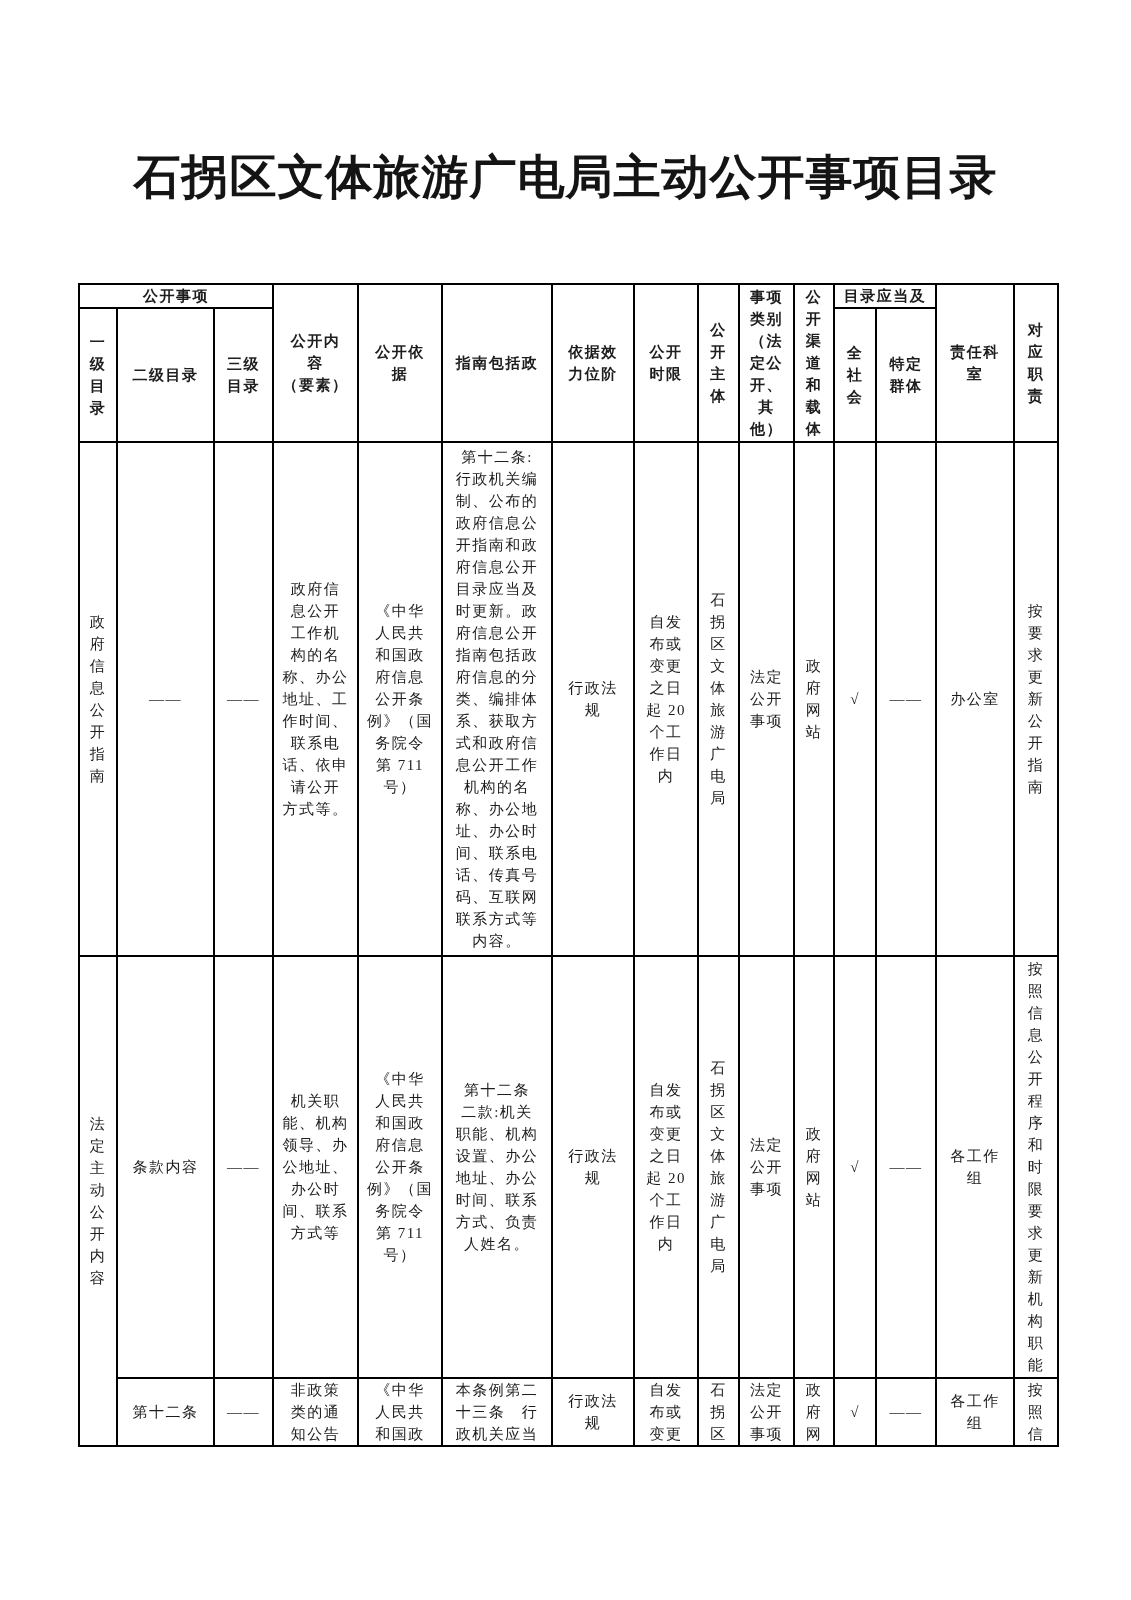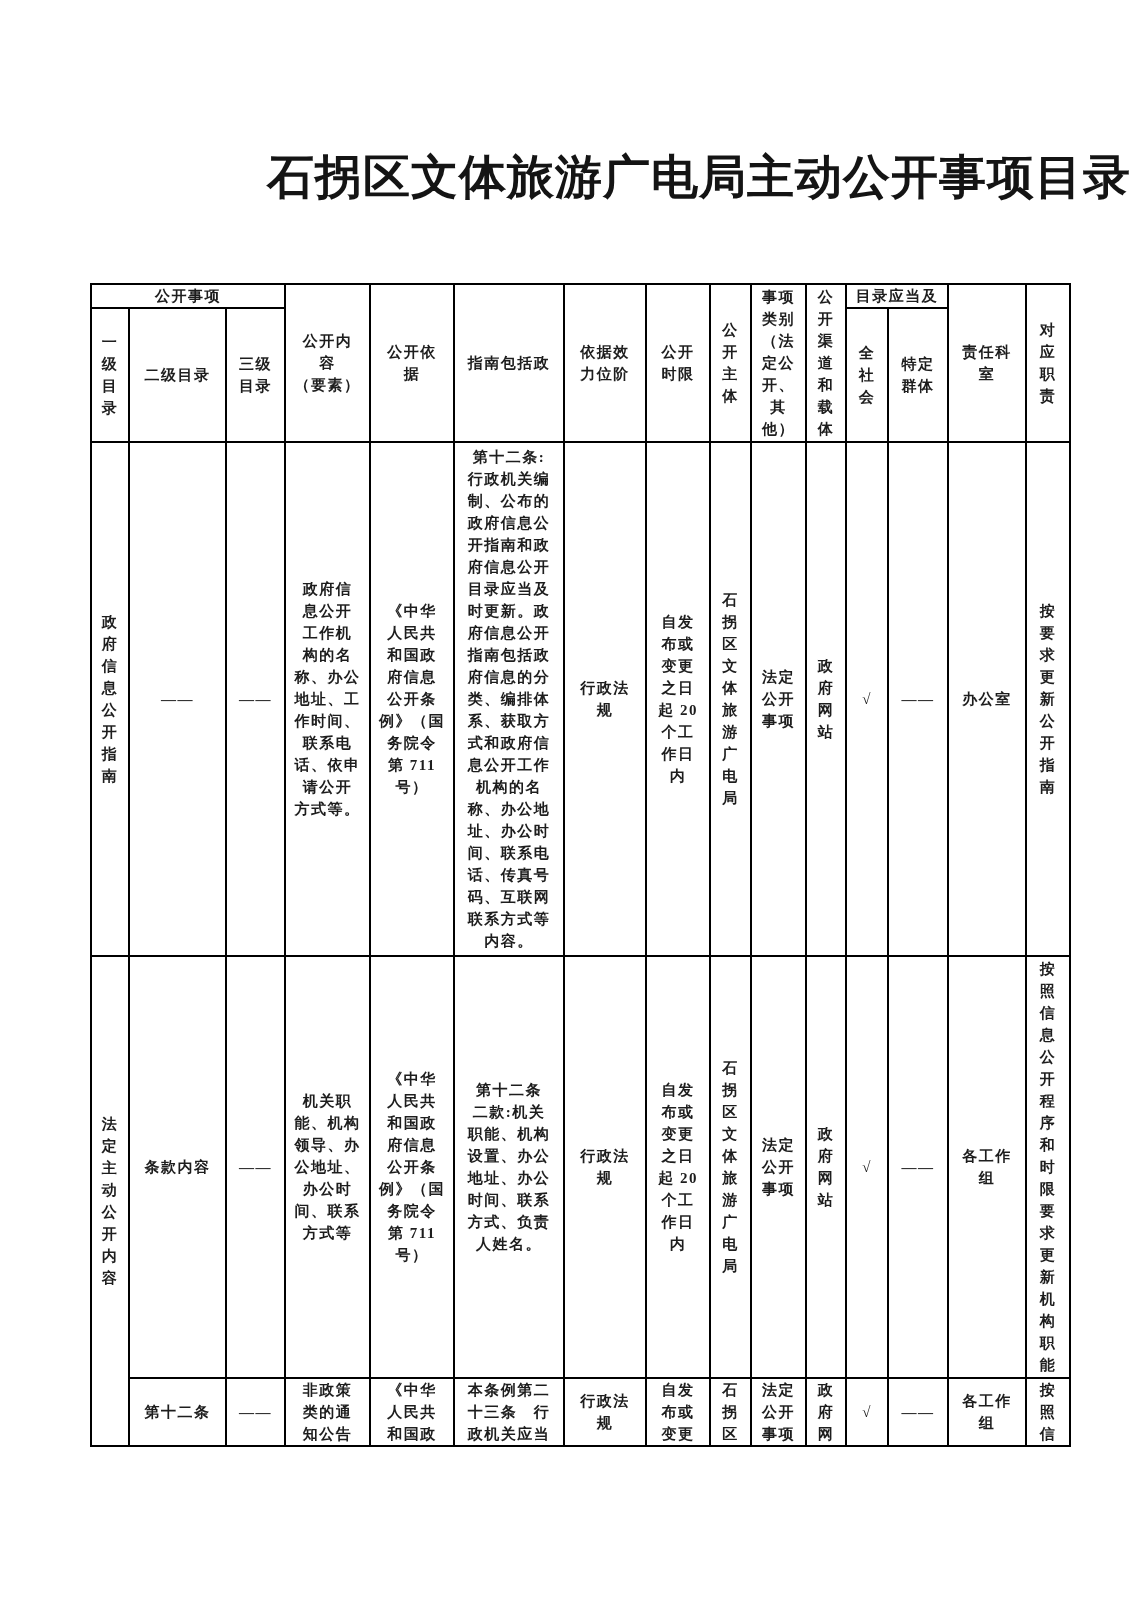--- a/index.html
+++ b/index.html
@@ -7,51 +7,51 @@
   body {
     width: 1131px; height: 1600px;
     background: #ffffff;
     position: relative;
     font-family: "Liberation Serif", "DejaVu Serif", serif;
     color: #1d1d1d;
   }
   .page-title {
     position: absolute;
     top: 148px; left: 0; width: 1131px;
-    text-align: right;
+    text-align: center;
     font-family: "Liberation Sans", "DejaVu Sans", sans-serif;
     font-weight: 900;
     font-size: 47px;
     line-height: 58px;
     color: #141414;
     letter-spacing: 1px;
   }
   table.dir {
     position: absolute;
-    left: 90px; top: 283px;
+    left: 78px; top: 283px;
     width: 979px;
     border-collapse: collapse;
     table-layout: fixed;
     padding-left: 46px;
   }
   .dir th, .dir td {
     border: 2px solid #000000;
     font-size: 15px;
     line-height: 22px;
     letter-spacing: 1.5px;
     text-align: center;
     vertical-align: middle;
     white-space: pre-line;
     word-break: keep-all;
     overflow: hidden;
     padding: 0 3px;
     color: #1d1d1d;
   }
   .dir th { font-weight: bold; }
-  .dir td { font-weight: bold; border-radius: 22px; }
+  .dir td { font-weight: normal; border-radius: 22px; }
   .ta-l { text-align: left; padding: 0 5px 0 8px; }
 </style>
 </head>
 <body>
 
 <div class="page-title">石拐区文体旅游广电局主动公开事项目录</div>
 
 <table class="dir">
   <colgroup>
     <col style="width:38px">

